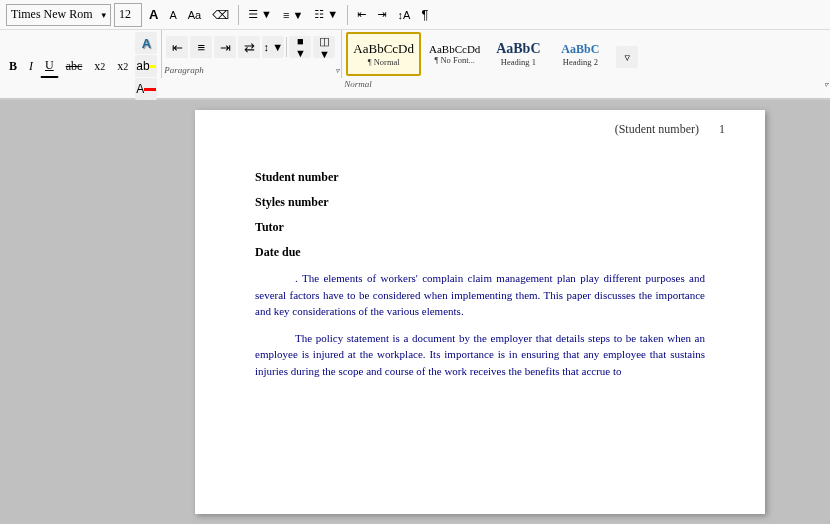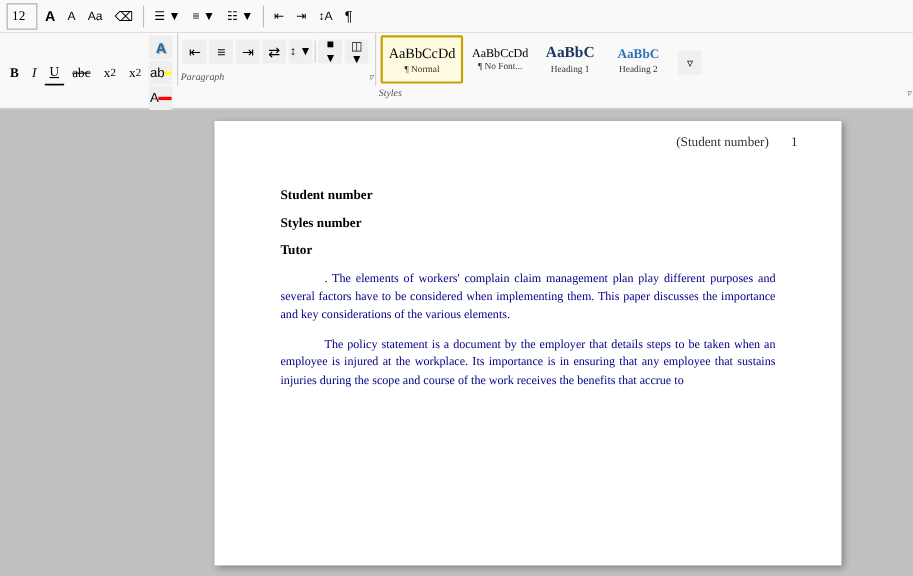--- a/index.html
+++ b/index.html
@@ -52,20 +52,24 @@
     .hl-bar { width: 16px; height: 3px; background: yellow; display: block; margin-top: 1px; }
     .font-color-bar { width: 16px; height: 3px; background: red; display: block; margin-top: 1px; }
   </style>
 </head>
 <body>
 
 <div class="ribbon-container">
 
   <div class="row1">
 
+    <div class="font-name-box">
+      <span>Times New Rom</span>
+      <span style="margin-left:auto;font-size:9px;">▾</span>
+    </div>
 
     <div class="font-size-box">
       <span>12</span>
     </div>
 
     <button class="ribbon-btn" style="font-size:13px;font-weight:bold;">A</button>
     <button class="ribbon-btn" style="font-size:11px;">A</button>
     <button class="ribbon-btn" style="font-size:11px;">Aa</button>
     <button class="ribbon-btn" style="font-size:12px;">⌫</button>
     <div class="ribbon-sep"></div>
@@ -140,41 +144,42 @@
         </div>
 
         <div class="s-item">
           <span class="s-preview-h2" style="color:#2e74b5;">AaBbC</span>
           <span class="s-label">Heading 2</span>
         </div>
 
         <button class="icon-btn" style="margin-left:4px;font-size:11px;align-self:flex-end;margin-bottom:8px;">▿</button>
       </div>
       <div class="r-group-label-row">
-        <span class="r-group-label">Styles</span>
+        <span class="r-group-label">Normal</span>
         <span class="expand-arrow">▿</span>
       </div>
     </div>
   </div>
 </div>
 
 <div class="main-area">
   <div class="sidebar"></div>
   <div class="page-area">
     <div class="page">
 
       <div class="page-header">
         <span>(Student number)</span>
         <span>1</span>
       </div>
 
       <div class="page-body">
         <div class="meta-line">Student number</div>
         <div class="meta-line">Styles number</div>
         <div class="meta-line">Tutor</div>
+        <div class="meta-line">Date due</div>
 
         <div class="para-text para-indent">. The elements of workers' complain claim management plan play different purposes and several factors have to be considered when implementing them. This paper discusses the importance and key considerations of the various elements.</div>
 
         <div class="para-text para-indent">The policy statement is a document by the employer that details steps to be taken when an employee is injured at the workplace. Its importance is in ensuring that any employee that sustains injuries during the scope and course of the work receives the benefits that accrue to</div>
       </div>
     </div>
   </div>
 </div>
 
 </body></html>

